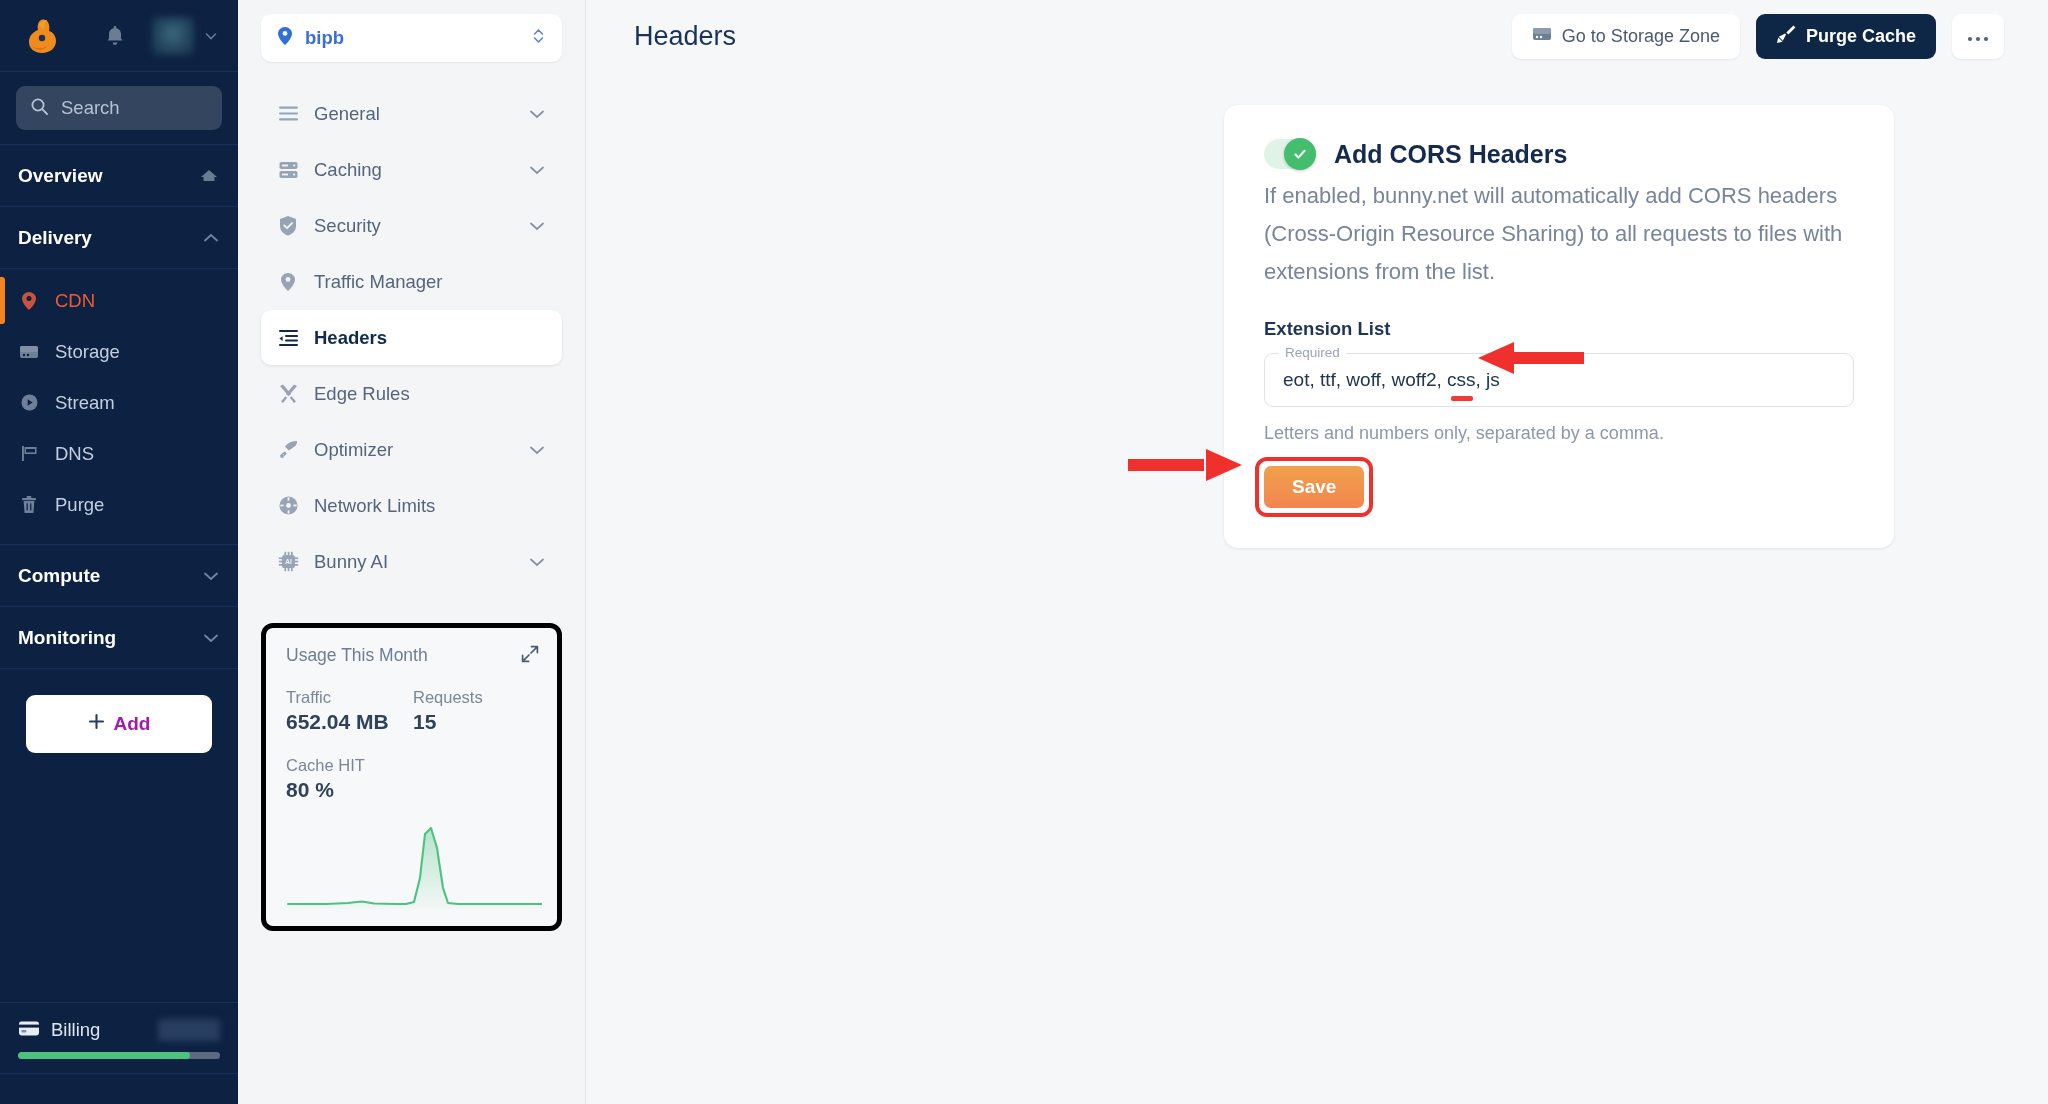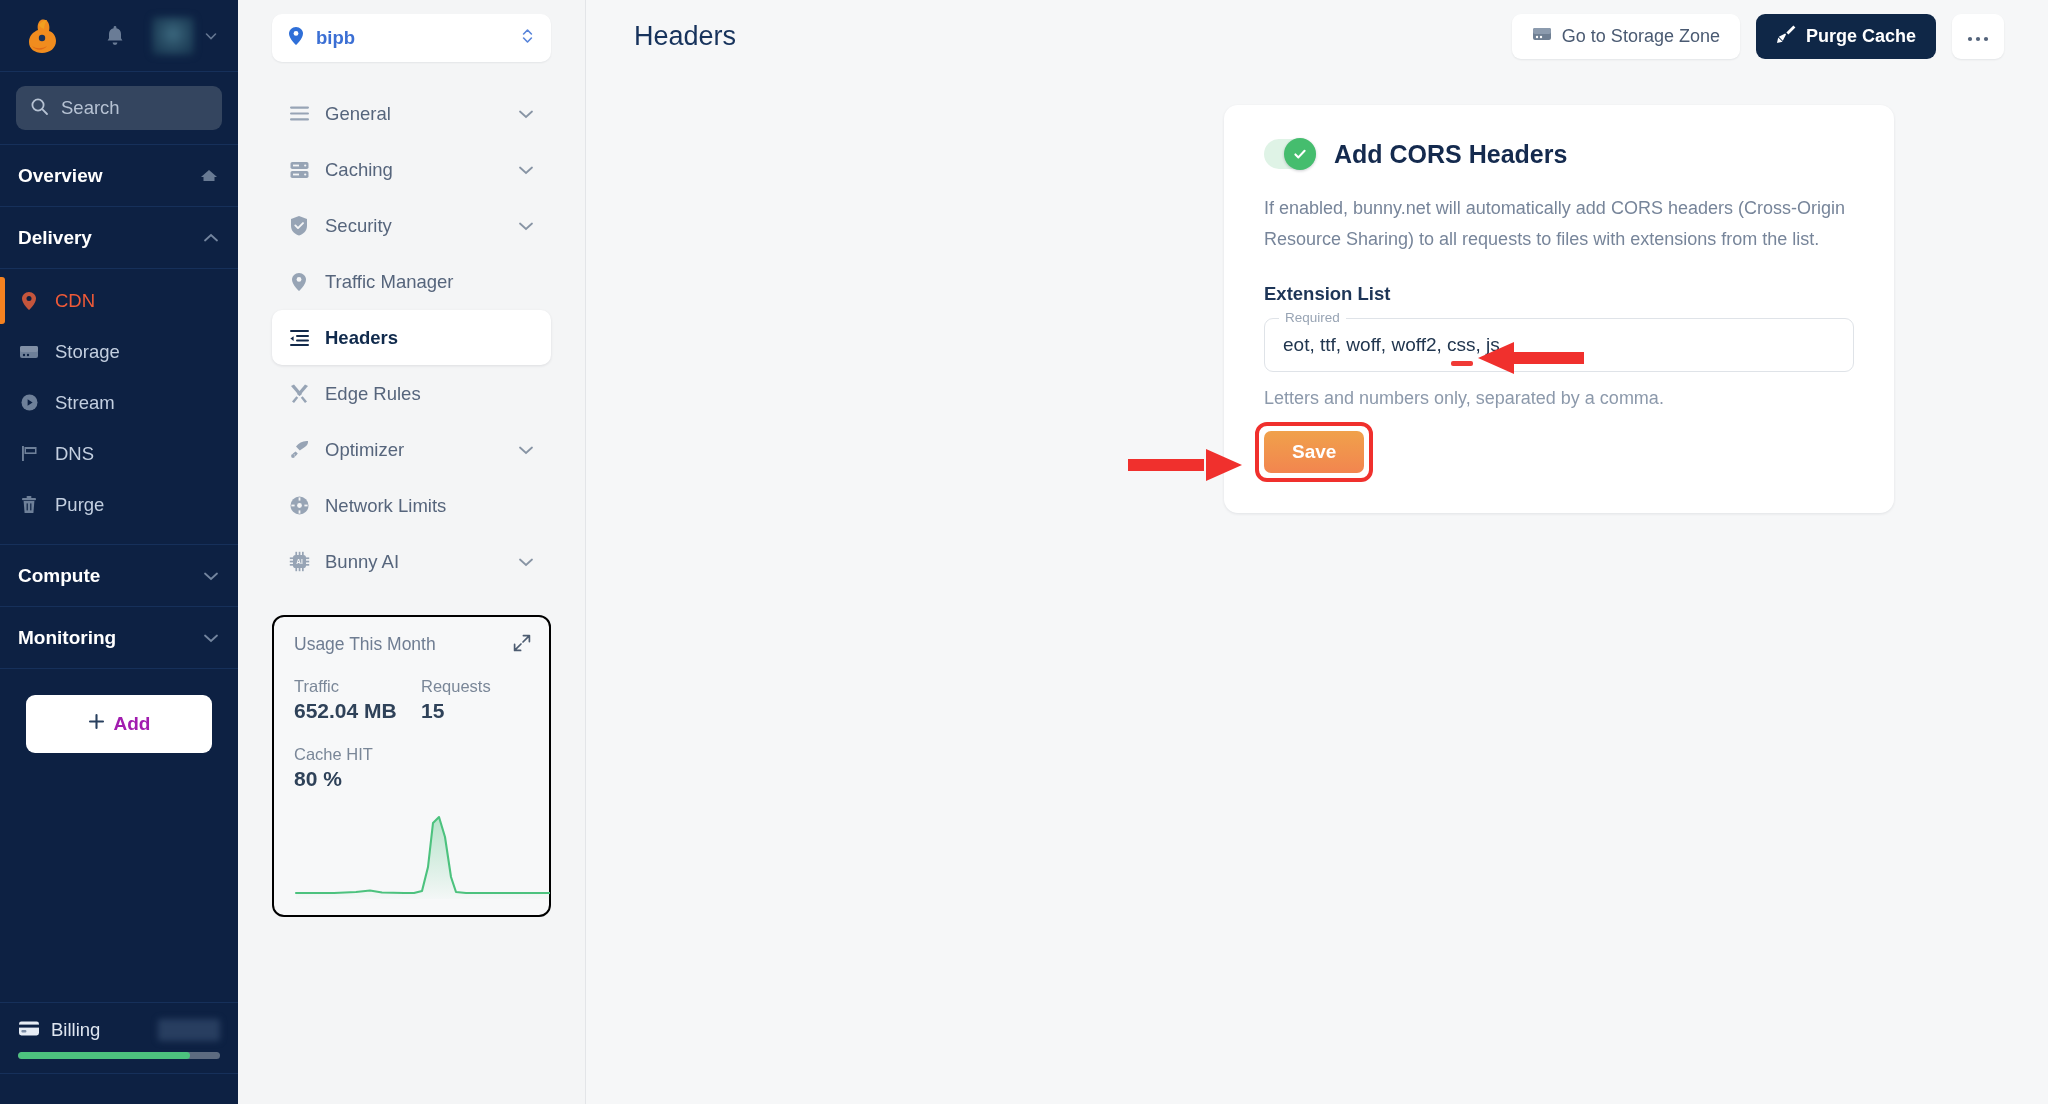--- a/index.html
+++ b/index.html
@@ -82,21 +82,21 @@
   .sb-bar {
     margin-top: 11px; height: 7px; border-radius: 4px; background: #5d6b80; overflow: hidden;
   }
   .sb-bar i { display: block; height: 100%; width: 85%; background: #4cc27e; border-radius: 4px; }
   .sb-foot { height: 30px; }
 
   
   .subnav {
     width: 348px; flex: 0 0 348px; height: 1104px;
     background: #f4f5f6; border-right: 1px solid #e3e5e8;
-    padding: 14px 34px 0;
+    padding: 14px 23px 0;
   }
   .zone-select {
     height: 48px; background: #fff; border-radius: 10px;
     box-shadow: 0 1px 2px rgba(16,24,40,.07);
     display: flex; align-items: center; padding: 0 16px; gap: 12px;
     margin-bottom: 24px;
   }
   .zone-select .zname { color: #3b6fd4; font-size: 18.5px; font-weight: bold; }
   .zone-select .updown { margin-left: auto; opacity: .85; }
 
@@ -106,22 +106,22 @@
     color: #56657c; font-size: 18.5px; margin-bottom: 1px;
   }
   .sn-item .ic { width: 22px; display: flex; justify-content: center; }
   .sn-item .chev { margin-left: auto; opacity: .8; }
   .sn-item.active {
     background: #ffffff; color: #102a4c; font-weight: bold;
     box-shadow: 0 1px 3px rgba(16,24,40,.10);
   }
 
   .usage-card {
-    margin-top: 26px; background: #f7f8f9;
-    border: 2px solid #000000; border-radius: 12px;
+    margin-top: 34px; background: #f7f8f9;
+    border: 5px solid #000000; border-radius: 12px;
     padding: 17px 20px 16px; position: relative;
   }
   .usage-title { color: #6f7d92; font-size: 17.5px; }
   .expand-ic { position: absolute; right: 18px; top: 17px; }
   .usage-grid { display: flex; margin-top: 22px; gap: 23px; }
   .usage-col { min-width: 104px; }
   .usage-lab { color: #7a8798; font-size: 16.5px; margin-bottom: 3px; }
   .usage-val { color: #2f4259; font-size: 21px; font-weight: bold; }
   .usage-row2 { margin-top: 22px; }
   .spark { margin-top: 16px; height: 92px; }
@@ -154,21 +154,21 @@
     position: relative; flex: 0 0 52px;
   }
   .toggle i {
     position: absolute; right: 0px; top: -1px; width: 32px; height: 32px;
     border-radius: 50%; background: #45bd6e;
     display: flex; align-items: center; justify-content: center;
     box-shadow: 0 1px 3px rgba(16,24,40,.22);
   }
   .card-title { color: #142a4e; font-size: 25px; font-weight: bold; }
   .card-desc {
-    margin-top: 24px; color: #77859a; font-size: 18px; line-height: 1.72;
+    margin-top: 8px; color: #77859a; font-size: 22px; line-height: 1.72;
   }
   .field-label { margin-top: 28px; color: #1d3557; font-size: 18.5px; font-weight: bold; }
   .input-wrap {
     margin-top: 13px; position: relative;
     border: 1px solid #dfe3e8; border-radius: 9px; height: 54px;
     display: flex; align-items: center; padding: 0 18px; background: #fff;
   }
   .input-legend {
     position: absolute; top: -9px; left: 14px; background: #fff;
     padding: 0 6px; color: #98a4b4; font-size: 13.5px;

